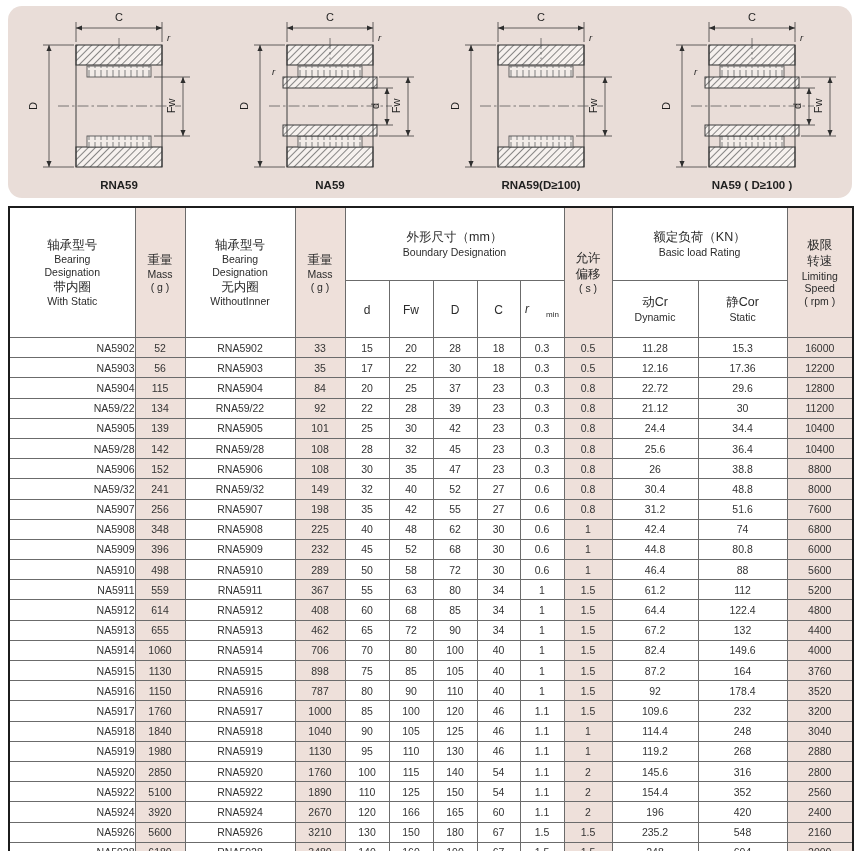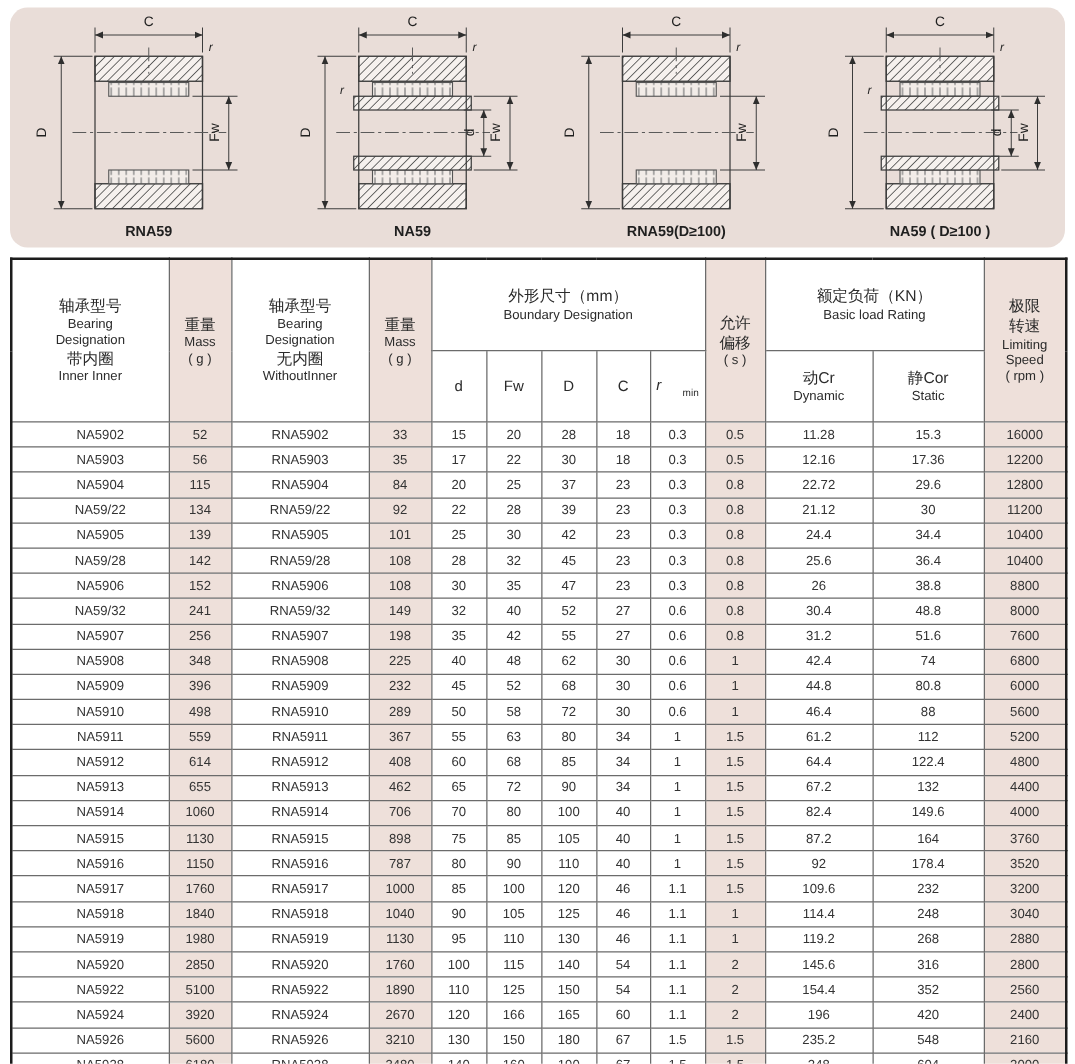--- a/index.html
+++ b/index.html
@@ -38,21 +38,21 @@
   table.spec th{font-weight:400;background:#ffffff;}
   .pink{background:#eee0da !important;}
   thead tr.r1 th{height:72px;}
   thead tr.r2 th{height:56px;}
   thead .cn{font-size:12.5px;white-space:pre-line;line-height:1.3;}
   thead .en{font-size:10.5px;white-space:pre-line;line-height:1.22;}
   thead .sym{font-size:12px;}
   thead sub{font-size:8px;margin-left:17px;}
   thead .it{font-style:italic;}
   tbody td{height:19.2px;font-size:10.5px;color:#333;}
-  tbody td.left{text-align:center;padding-left:16px;}
+  tbody td.left{text-align:right;padding-left:16px;}
 </style>
 </head>
 <body>
 
 <div class="panel">
     <div class="diag">
       <svg class="dg" viewBox="0 0 200 186" width="200" height="186">
         <defs>
           <pattern id="h0" width="5" height="5" patternUnits="userSpaceOnUse" patternTransform="rotate(45)">
             <rect width="5" height="5" fill="#f6f1ee"></rect>
@@ -239,21 +239,21 @@
       <col style="width:89px">
     <col style="width:66px">
   </colgroup>
   <thead>
     <tr class="r1">
       <th rowspan="2">
         <div class="cn">轴承型号</div>
         <div class="en">Bearing
 Designation</div>
         <div class="cn">带内圈</div>
-        <div class="en">Inner Inner</div>
+        <div class="en">With Static</div>
       </th>
       <th rowspan="2" class="pink">
         <div class="cn">重量</div>
         <div class="en">Mass
 ( g )</div>
       </th>
       <th rowspan="2">
         <div class="cn">轴承型号</div>
         <div class="en">Bearing
 Designation</div>

